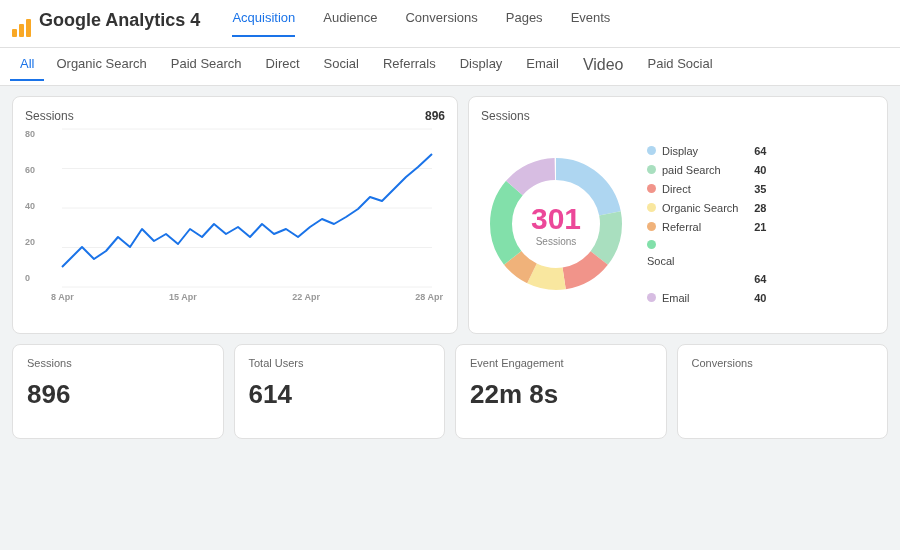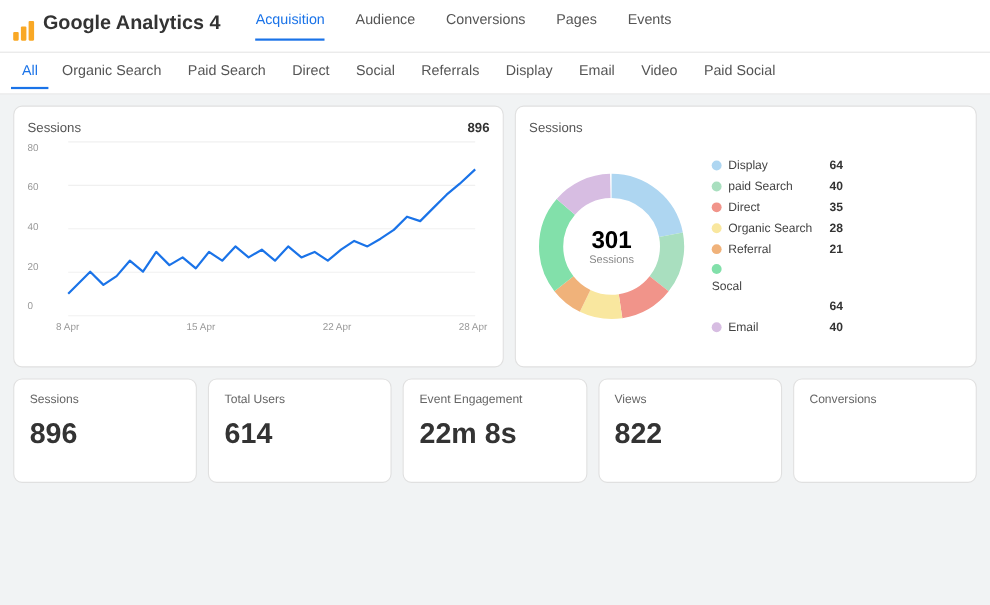--- a/index.html
+++ b/index.html
@@ -26,34 +26,34 @@
 
 <div style="display:flex; align-items:flex-start; padding:0 10px; background:#fff; border-bottom:1px solid #e0e0e0; height:38px;">
   <span style="font-size:13px; color:#1a73e8; border-bottom:2px solid #1a73e8; font-weight:500; padding:8px 10px; cursor:pointer;">All</span>
   <span style="font-size:13px; color:#555; padding:8px 12px; cursor:pointer;">Organic Search</span>
   <span style="font-size:13px; color:#555; padding:8px 12px; cursor:pointer;">Paid Search</span>
   <span style="font-size:13px; color:#555; padding:8px 12px; cursor:pointer;">Direct</span>
   <span style="font-size:13px; color:#555; padding:8px 12px; cursor:pointer;">Social</span>
   <span style="font-size:13px; color:#555; padding:8px 12px; cursor:pointer;">Referrals</span>
   <span style="font-size:13px; color:#555; padding:8px 12px; cursor:pointer;">Display</span>
   <span style="font-size:13px; color:#555; padding:8px 12px; cursor:pointer;">Email</span>
-  <span style="font-size:13px; color:#555; padding:8px 12px; cursor:pointer;">Video</span>
+  <span style="font-size:16px; color:#555; padding:8px 12px; cursor:pointer;">Video</span>
   <span style="font-size:13px; color:#555; padding:8px 12px; cursor:pointer;">Paid Social</span>
 </div>
 
 <div style="padding:10px 12px; background:#f1f3f4; height:calc(550px - 86px); overflow:hidden;">
 
   <div style="display:flex; gap:10px; margin-bottom:10px;">
 
     <div style="background:#fff; border-radius:8px; border:1px solid #e0e0e0; padding:12px; flex:1; height:238px;">
       <div style="display:flex; justify-content:space-between; margin-bottom:6px;">
         <span style="font-size:12px; color:#555;">Sessions</span>
         <span style="font-size:12px; font-weight:600; color:#333;">896</span>
       </div>
-      <div style="display:flex; gap:4px;">
+      <div style="display:flex; gap:4px;font-weight:bold;">
         <div style="display:flex; flex-direction:column; justify-content:space-between; width:20px; font-size:9px; color:#999; height:158px; padding-bottom:4px;">
           <span>80</span>
             <span>60</span>
             <span>40</span>
             <span>20</span>
             <span>0</span>
         </div>
         <div style="flex:1;">
           <svg viewBox="0 0 370 158" style="width:100%; height:158px; overflow:visible;">
 
@@ -123,21 +123,21 @@
 
             <circle cx="75" cy="75" r="55" fill="none" stroke="#f9e79f" stroke-width="22" stroke-dasharray="33.1 345.4" stroke-dashoffset="-164.3"></circle>
 
             <circle cx="75" cy="75" r="55" fill="none" stroke="#f0b27a" stroke-width="22" stroke-dasharray="24.9 345.4" stroke-dashoffset="-197.4"></circle>
 
             <circle cx="75" cy="75" r="55" fill="none" stroke="#82e0aa" stroke-width="22" stroke-dasharray="75.6 345.4" stroke-dashoffset="-222.3"></circle>
 
             <circle cx="75" cy="75" r="55" fill="none" stroke="#d7bde2" stroke-width="22" stroke-dasharray="45.9 345.4" stroke-dashoffset="-297.9"></circle>
           </svg>
           <div style="position:absolute; top:50%; left:50%; transform:translate(-50%,-50%); text-align:center;">
-            <div style="font-size:22px; font-weight:700; color:#000000;">301</div>
+            <div style="font-size:30px; font-weight:700; color:#ec4899;">301</div>
             <div style="font-size:10px; color:#888;">Sessions</div>
           </div>
         </div>
 
         <div style="display:flex; flex-direction:column; gap:7px;">
           <div style="display:flex; align-items:center; gap:6px; font-size:11px; color:#444;">
             <div style="width:9px; height:9px; border-radius:50%; background:#aed6f1; flex-shrink:0;"></div>
             <span>Display</span>
             <span style="margin-left:auto; font-weight:600; color:#333; min-width:22px; text-align:right;">64</span>
           </div>
@@ -184,21 +184,17 @@
     </div>
     <div style="background:#fff; border-radius:8px; border:1px solid #e0e0e0; padding:12px 14px; flex:1; height:95px;">
       <div style="font-size:11px; color:#666; margin-bottom:10px;">Total Users</div>
       <div style="font-size:26px; font-weight:600; color:#333;">614</div>
     </div>
     <div style="background:#fff; border-radius:8px; border:1px solid #e0e0e0; padding:12px 14px; flex:1; height:95px;">
       <div style="font-size:11px; color:#666; margin-bottom:10px;">Event Engagement</div>
       <div style="font-size:26px; font-weight:600; color:#333;">22m 8s</div>
     </div>
     <div style="background:#fff; border-radius:8px; border:1px solid #e0e0e0; padding:12px 14px; flex:1; height:95px;">
-      <div style="font-size:11px; color:#666; margin-bottom:10px;">Views</div>
-      <div style="font-size:26px; font-weight:600; color:#333;">822</div>
-    </div>
-    <div style="background:#fff; border-radius:8px; border:1px solid #e0e0e0; padding:12px 14px; flex:1; height:95px;">
       <div style="font-size:11px; color:#666; margin-bottom:10px;">Conversions</div>
     </div>
   </div>
 
 </div>
 
 </body></html>

